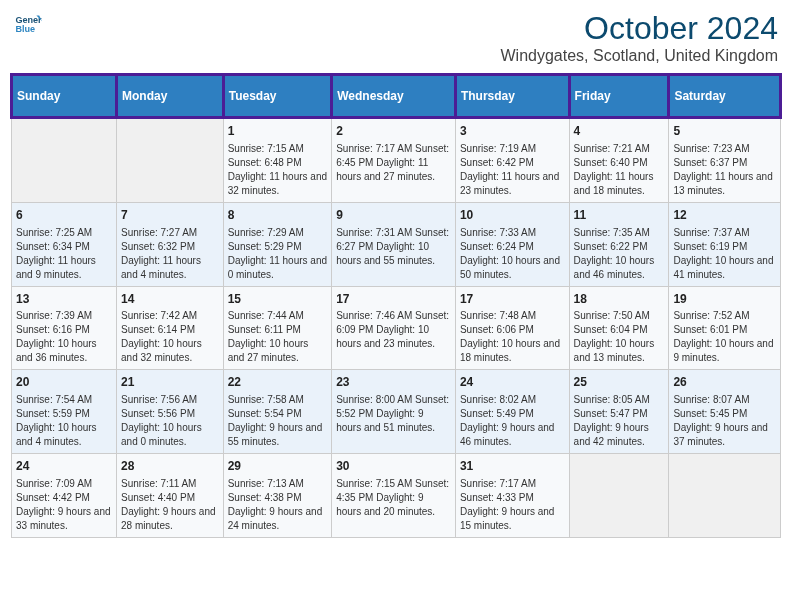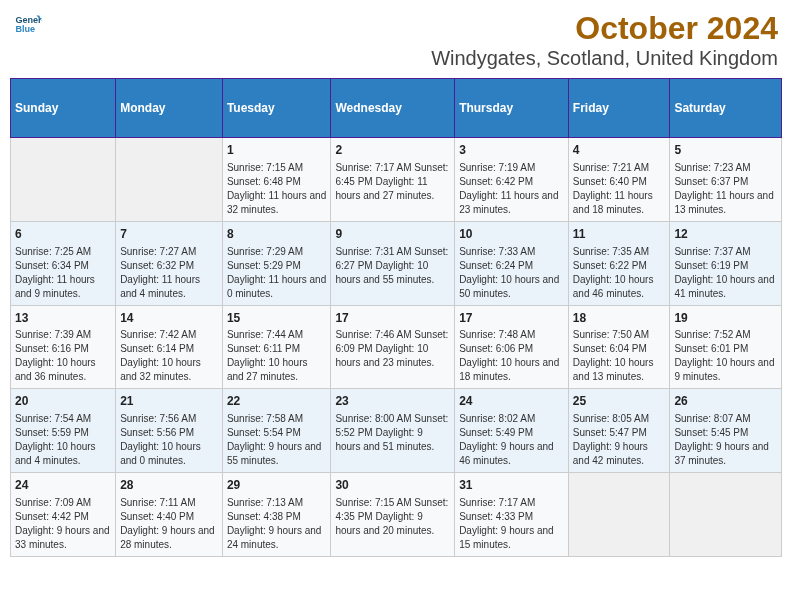--- a/index.html
+++ b/index.html
@@ -24,40 +24,40 @@
     }
     .logo-icon {
       width: 28px;
       height: 28px;
     }
     .title-block {
       text-align: right;
     }
     .main-title {
       font-size: 32px;
-      font-weight: bold;
-      color: #a16207;
+      font-weight: normal;
+      color: #0c4a6e;
     }
     .subtitle {
-      font-size: 20px;
+      font-size: 16px;
       color: #444;
     }
     table {
       width: 100%;
       border-collapse: collapse;
       font-size: 11px;
     }
     thead th {
       background-color: #2e7fc1;
       color: #fff;
-      padding: 22px 4px;
+      padding: 13px 4px;
       text-align: left;
       font-size: 12px;
       font-weight: bold;
-      border: 1px solid #4c1d95;
+      border: 3px solid #4c1d95;
     }
     tbody td {
       vertical-align: top;
       padding: 4px 4px;
       border: 1px solid #ccc;
       min-height: 80px;
       color: #222;
       line-height: 1.4;
     }
     tbody tr:nth-child(odd) td {

